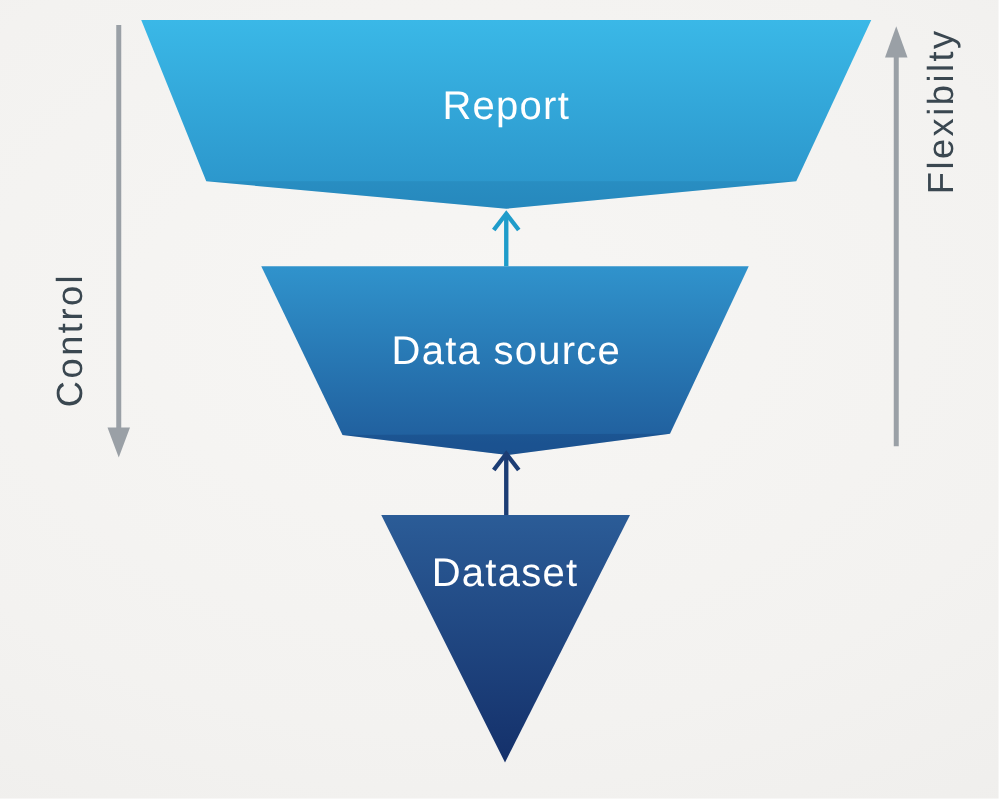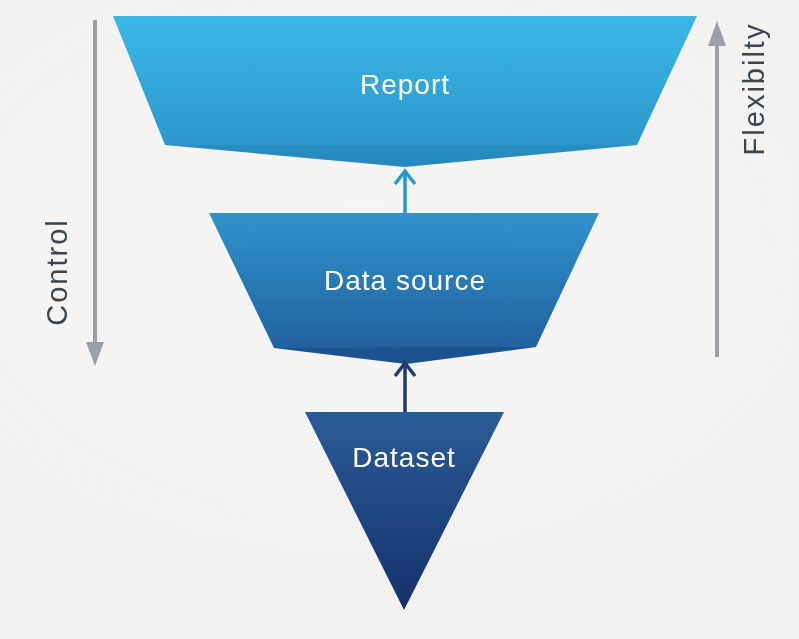--- a/index.html
+++ b/index.html
@@ -10,21 +10,21 @@
     overflow: hidden;
     background:
       radial-gradient(ellipse 900px 600px at 45% 40%, #f7f6f4 0%, #f3f2f0 55%, #edecea 100%);
     font-family: "Liberation Sans", "DejaVu Sans", sans-serif;
   }
   .canvas svg { position: absolute; left: 0; top: 0; }
   .lvl-label {
     position: absolute;
     transform: translate(-50%, -50%);
     color: #ffffff;
-    font-size: 28px;
+    font-size: 32px;
     font-weight: 400;
     letter-spacing: 1px;
     white-space: nowrap;
     text-align: center;
   }
   .side-label {
     position: absolute;
     transform: translate(-50%, -50%) rotate(-90deg);
     color: #3a4750;
     font-size: 29px;

